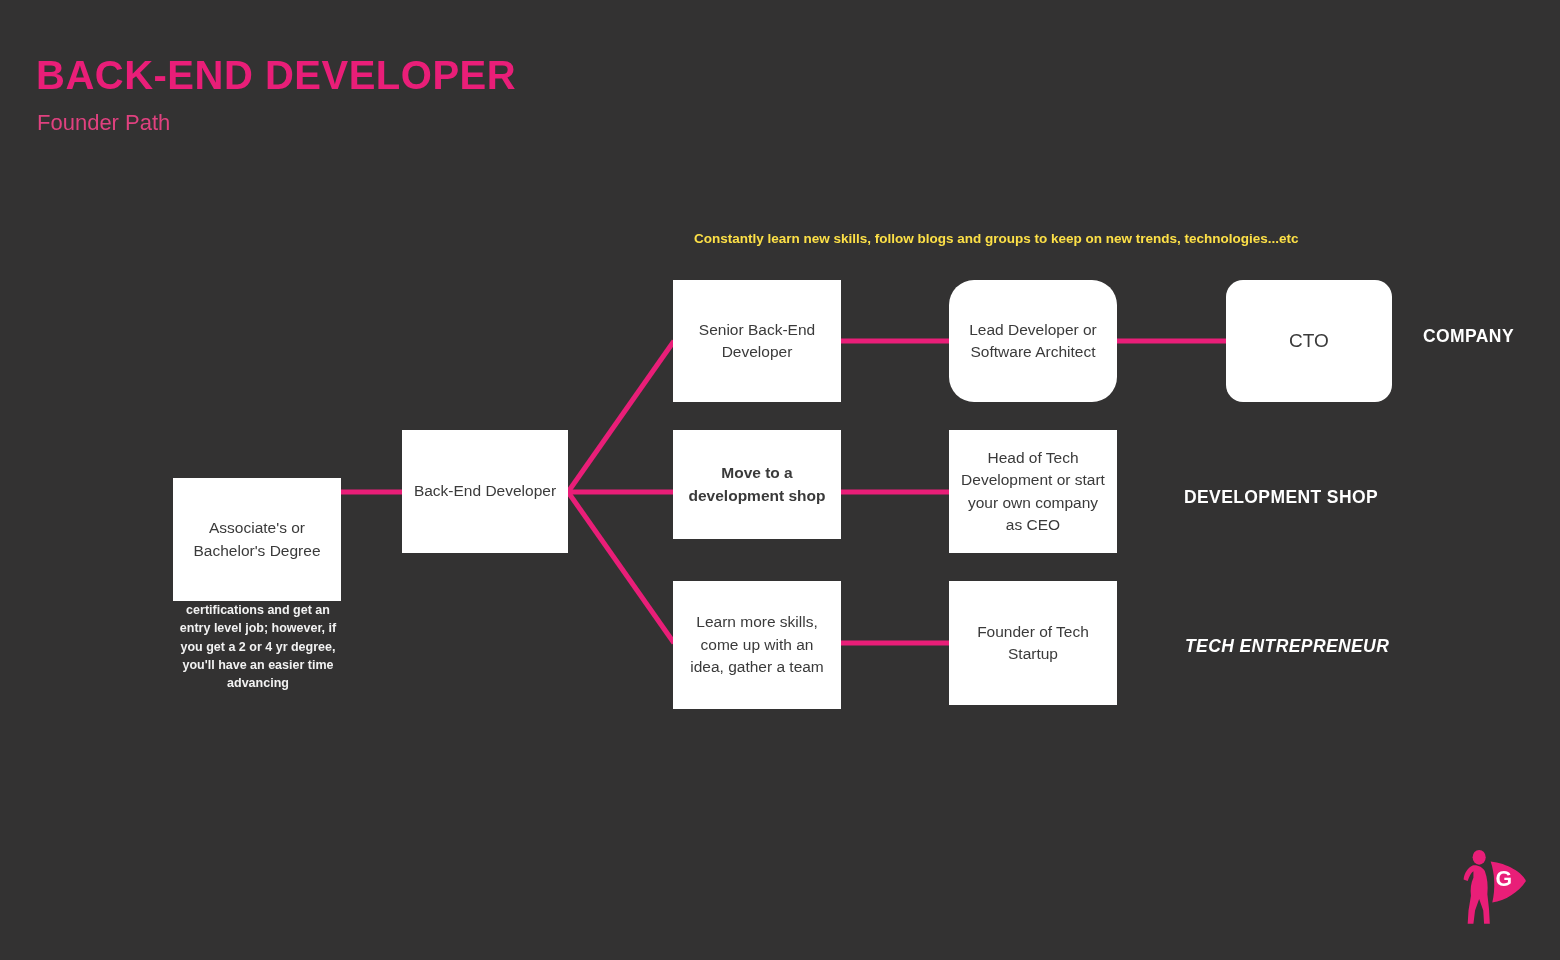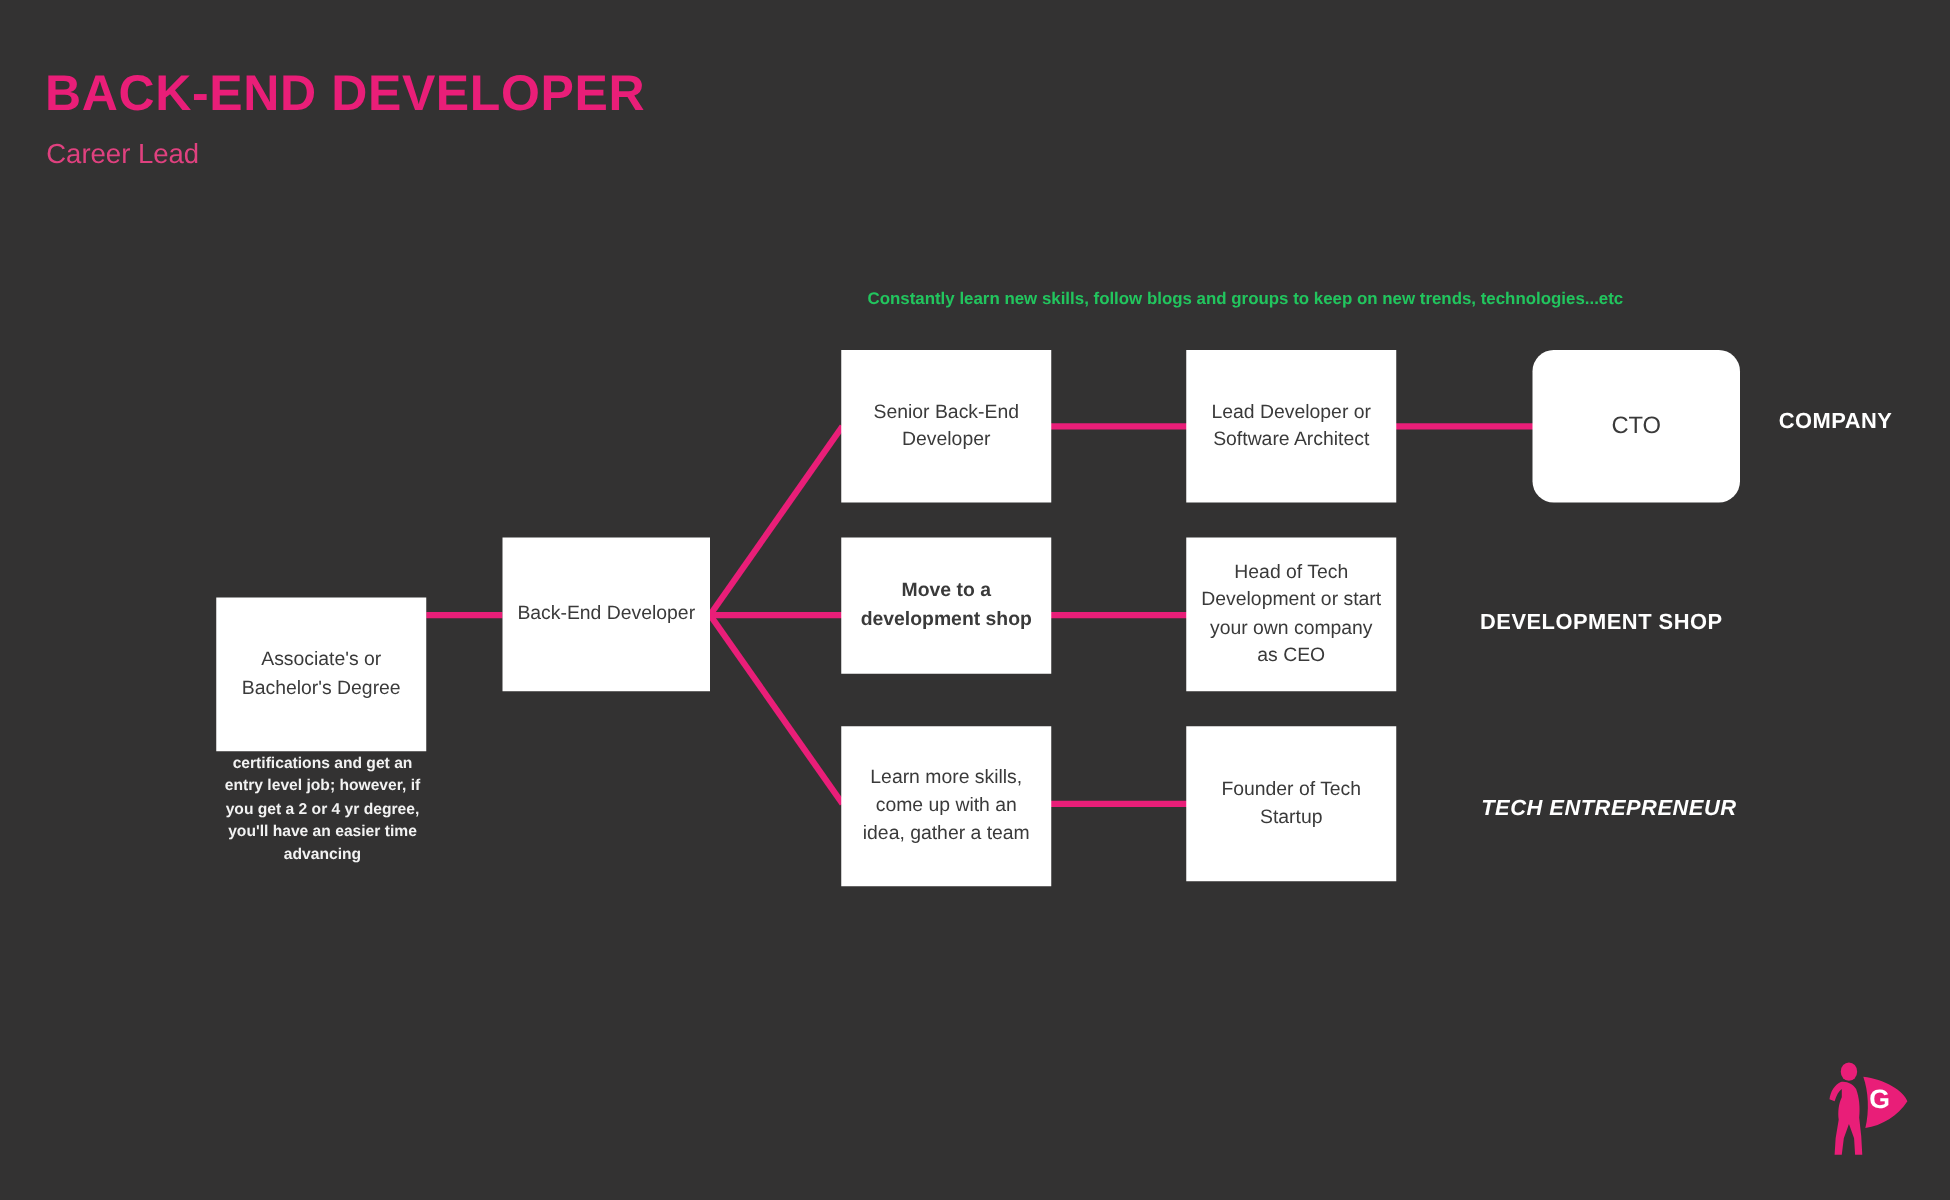--- a/index.html
+++ b/index.html
@@ -42,21 +42,21 @@
     white-space: nowrap;
   }
 
   
   #top-note {
     position: absolute;
     left: 694px;
     top: 231px;
     font-size: 13.5px;
     font-weight: bold;
-    color: #22c55e;
+    color: #fde047;
     white-space: nowrap;
   }
 
   
   #connectors {
     position: absolute;
     left: 0;
     top: 0;
     width: 1560px;
     height: 960px;
@@ -116,21 +116,21 @@
     width: 82px;
     height: 82px;
   }
 </style>
 </head>
 <body>
 
 <div id="stage">
 
   <div id="title">BACK-END DEVELOPER</div>
-  <div id="subtitle">Career Lead</div>
+  <div id="subtitle">Founder Path</div>
 
   <div id="top-note">Constantly learn new skills, follow blogs and groups to keep on new trends, technologies...etc</div>
 
   <svg id="connectors" viewBox="0 0 1560 960" xmlns="http://www.w3.org/2000/svg">
     <g stroke="#E91E78" stroke-width="5" fill="none" stroke-linecap="butt">
 
       <line x1="341" y1="492" x2="402" y2="492"></line>
 
       <line x1="568" y1="492" x2="674" y2="341"></line>
       <line x1="568" y1="492" x2="674" y2="492"></line>
@@ -147,21 +147,21 @@
 
   <div class="node" style="left:173px; top:430px; width:168px; height:123px;margin-top:48px;">Associate's or Bachelor's Degree</div>
   <div id="degree-note">You can just  get a high school diploma and get certifications and get an entry level job; however, if you get a 2 or 4 yr degree, you'll have an easier time advancing</div>
 
   <div class="node" style="left:402px; top:430px; width:166px; height:123px;">Back-End Developer</div>
 
   <div class="node" style="left:673px; top:280px; width:168px; height:122px;">Senior Back-End Developer</div>
   <div class="node" style="left:673px; top:430px; width:168px; height:109px;font-weight:bold;">Move to a development shop</div>
   <div class="node" style="left:673px; top:581px; width:168px; height:128px;">Learn more skills, come up with an idea, gather a team</div>
 
-  <div class="node" style="left:949px; top:280px; width:168px; height:122px;">Lead Developer or Software Architect</div>
+  <div class="node" style="left:949px; top:280px; width:168px; height:122px;border-radius:25px;">Lead Developer or Software Architect</div>
   <div class="node" style="left:949px; top:430px; width:168px; height:123px;">Head of Tech Development or start your own company as CEO</div>
   <div class="node" style="left:949px; top:581px; width:168px; height:124px;">Founder of Tech Startup</div>
 
   <div class="node cto-node" style="left:1226px; top:280px; width:166px; height:122px;">CTO</div>
 
   <div class="row-label" id="row-label-0">COMPANY</div>
   <div class="row-label" id="row-label-1">DEVELOPMENT SHOP</div>
   <div class="row-label" id="row-label-2">TECH ENTREPRENEUR</div>
 
   <svg id="logo" viewBox="0 0 100 100" xmlns="http://www.w3.org/2000/svg">

